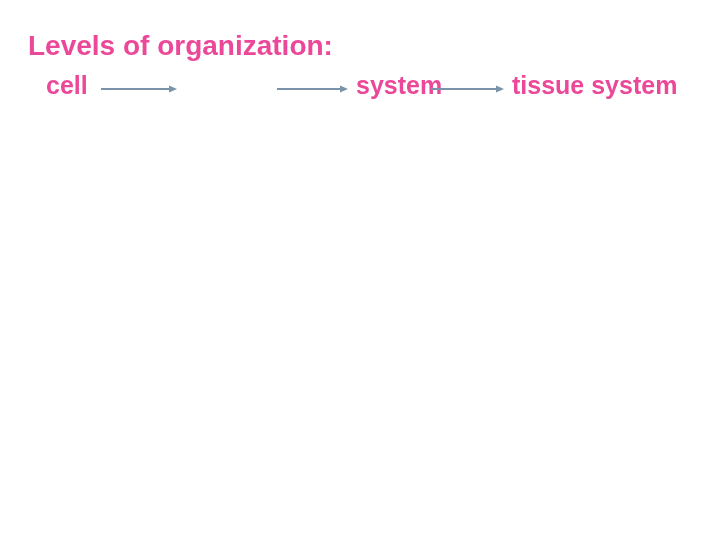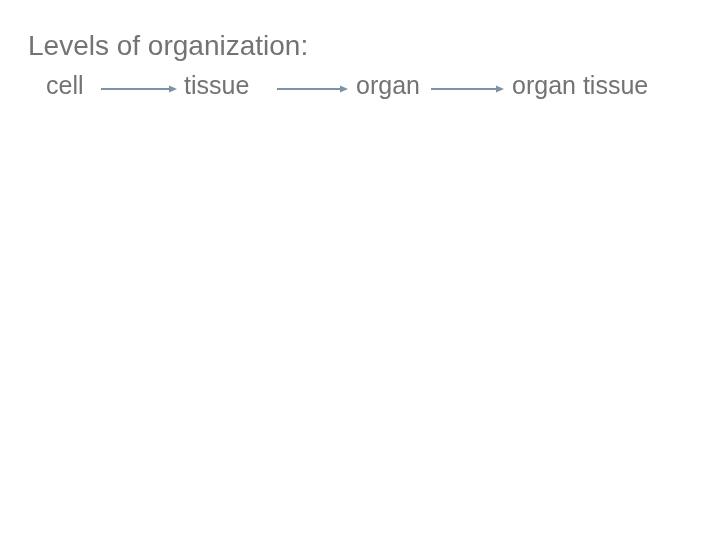--- a/index.html
+++ b/index.html
@@ -7,21 +7,22 @@
     padding: 0;
     background: #ffffff;
   }
   .slide {
     position: relative;
     width: 720px;
     height: 540px;
     background: #ffffff;
     overflow: hidden;
     font-family: "Liberation Sans", sans-serif;
-    color: #737373;
+    color: #ec4899;
+    font-weight: bold;
   }
   .title {
     position: absolute;
     left: 28px;
     top: 29px;
     font-size: 28px;
     line-height: 34px;
     white-space: nowrap;
     letter-spacing: 0px;
   }
@@ -45,29 +46,28 @@
 
   <div class="title">Levels of organization:</div>
 
   <span class="level" style="left:46px">cell</span>
 
   <svg class="arrow" style="left:101px" width="77" height="12" viewBox="0 0 77 12">
     <line x1="0" y1="6" x2="68" y2="6" stroke-width="1.8" stroke="#7a93a9"></line>
     <polygon points="68,2.5 76,6 68,9.5" fill="#7a93a9"></polygon>
   </svg>
 
-  <span class="level" style="left:184px">tissue</span>
 
   <svg class="arrow" style="left:277px" width="72" height="12" viewBox="0 0 72 12">
     <line x1="0" y1="6" x2="63" y2="6" stroke-width="1.8" stroke="#7a93a9"></line>
     <polygon points="63,2.5 71,6 63,9.5" fill="#7a93a9"></polygon>
   </svg>
 
-  <span class="level" style="left:356px">organ</span>
+  <span class="level" style="left:356px">system</span>
 
   <svg class="arrow" style="left:431px" width="74" height="12" viewBox="0 0 74 12">
     <line x1="0" y1="6" x2="65" y2="6" stroke-width="1.8" stroke="#7a93a9"></line>
     <polygon points="65,2.5 73,6 65,9.5" fill="#7a93a9"></polygon>
   </svg>
 
-  <span class="level" style="left:512px">organ tissue</span>
+  <span class="level" style="left:512px">tissue system</span>
 
 </div>
 
 </body></html>

